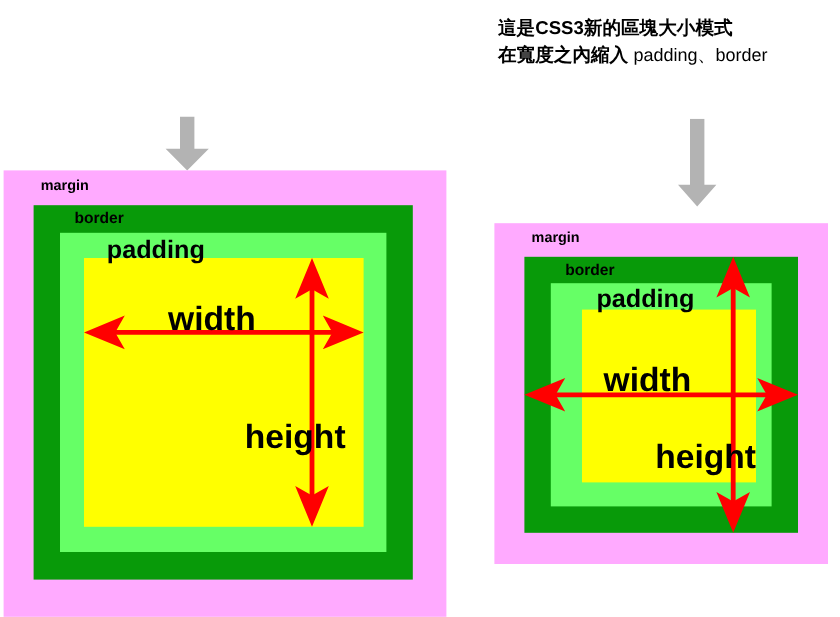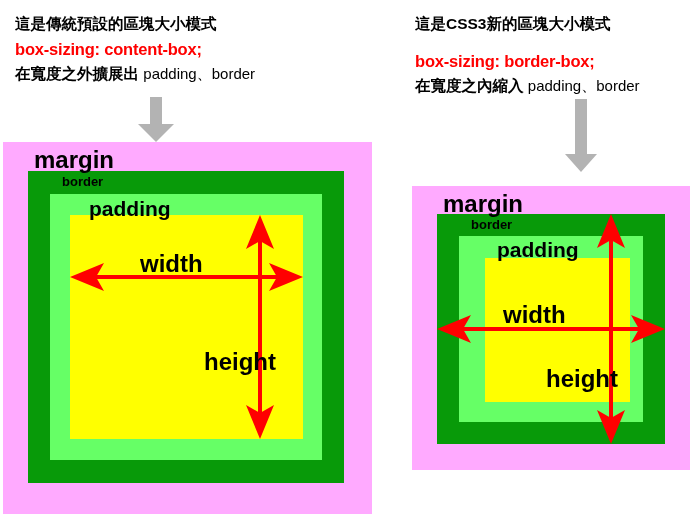--- a/index.html
+++ b/index.html
@@ -21,42 +21,42 @@
   }
   .cap-line.l1{font-size:15.5px;font-weight:bold;}
   .cap-line.l2{font-size:16.5px;font-weight:bold;color:#ff0000;letter-spacing:-0.2px;}
   .cap-line.l3{font-size:15.5px;font-weight:bold;}
   .cap-line.l3 .mono{font-weight:normal;font-size:15px;}
 
   #caption-left{left:15px;top:16px;}
   #caption-left .l1{margin-bottom:9px;}
   #caption-left .l2{margin-bottom:9px;}
   #caption-right{left:415px;top:16px;}
-  #caption-right .l1{margin-bottom:21px;}
+  #caption-right .l1{margin-bottom:7px;}
   #caption-right .l2{margin-bottom:9px;}
 
   
   .grey-arrow{position:absolute;}
   #grey-arrow-left{left:137px;top:97px;}
   #grey-arrow-right{left:564px;top:99px;}
 
   
   .margin-box{position:absolute;background:#ffaaff;}
   .border-box{position:absolute;background:#089a09;}
   .padding-box{position:absolute;background:#66ff66;}
   .content-box{position:absolute;background:#ffff00;}
 
   .lbl{
     position:absolute;color:#000000;font-weight:bold;
     white-space:nowrap;line-height:1;
   }
-  .lbl-margin{font-size:24px;}
+  .lbl-margin{font-size:12px;}
   .lbl-border{font-size:13px;}
   .lbl-padding{font-size:21px;}
-  .lbl-dim{font-size:24px;text-align:right;}
+  .lbl-dim{font-size:28px;text-align:right;}
 
   
   #margin-box-left{left:3px;top:142px;width:369px;height:372px;}
   #border-box-left{left:28px;top:171px;width:316px;height:312px;}
   #padding-box-left{left:50px;top:194px;width:272px;height:266px;}
   #content-box-left{left:70px;top:215px;width:233px;height:224px;}
   #label-margin-left{left:34px;top:148px;}
   #label-border-left{left:62px;top:175px;}
   #label-padding-left{left:89px;top:198px;}
   #label-width-left{left:140px;top:252px;}
@@ -75,28 +75,20 @@
 
   .arrow-svg{position:absolute;overflow:visible;}
   #arrows-left{left:0;top:0;}
   #arrows-right{left:0;top:0;}
 </style>
 </head>
 <body>
 
 <div class="panel" id="panel-left">
 
-  <div class="caption" id="caption-left">
-    <div class="cap-line l1">這是傳統預設的區塊大小模式</div>
-    <div class="cap-line l2">box-sizing: content-box;</div>
-    <div class="cap-line l3">
-      <span>在寬度之外擴展出</span>
-      <span class="mono">padding、border</span>
-    </div>
-  </div>
 
   <svg class="grey-arrow" id="grey-arrow-left" width="38" height="46" viewBox="0 0 38 46">
     <path d="M13 0 H25 V27 H37 L19 45 L1 27 H13 Z" fill="#b3b3b3"></path>
   </svg>
 
   <div class="margin-box" id="margin-box-left"></div>
   <div class="border-box" id="border-box-left"></div>
   <div class="padding-box" id="padding-box-left"></div>
   <div class="content-box" id="content-box-left"></div>
 
@@ -121,21 +113,20 @@
 
   <div class="lbl lbl-dim" id="label-width-left">width</div>
   <div class="lbl lbl-dim" id="label-height-left">height</div>
 </div>
 
 <div class="panel" id="panel-right">
 </div>
 
 <div class="caption" id="caption-right">
   <div class="cap-line l1">這是CSS3新的區塊大小模式</div>
-  <div class="cap-line l2">box-sizing: border-box;</div>
   <div class="cap-line l3">
     <span>在寬度之內縮入</span>
     <span class="mono">padding、border</span>
   </div>
 </div>
 
 <svg class="grey-arrow" id="grey-arrow-right" width="34" height="74" viewBox="0 0 34 74">
   <path d="M11 0 H23 V55 H33 L17 73 L1 55 H11 Z" fill="#b3b3b3"></path>
 </svg>
 

